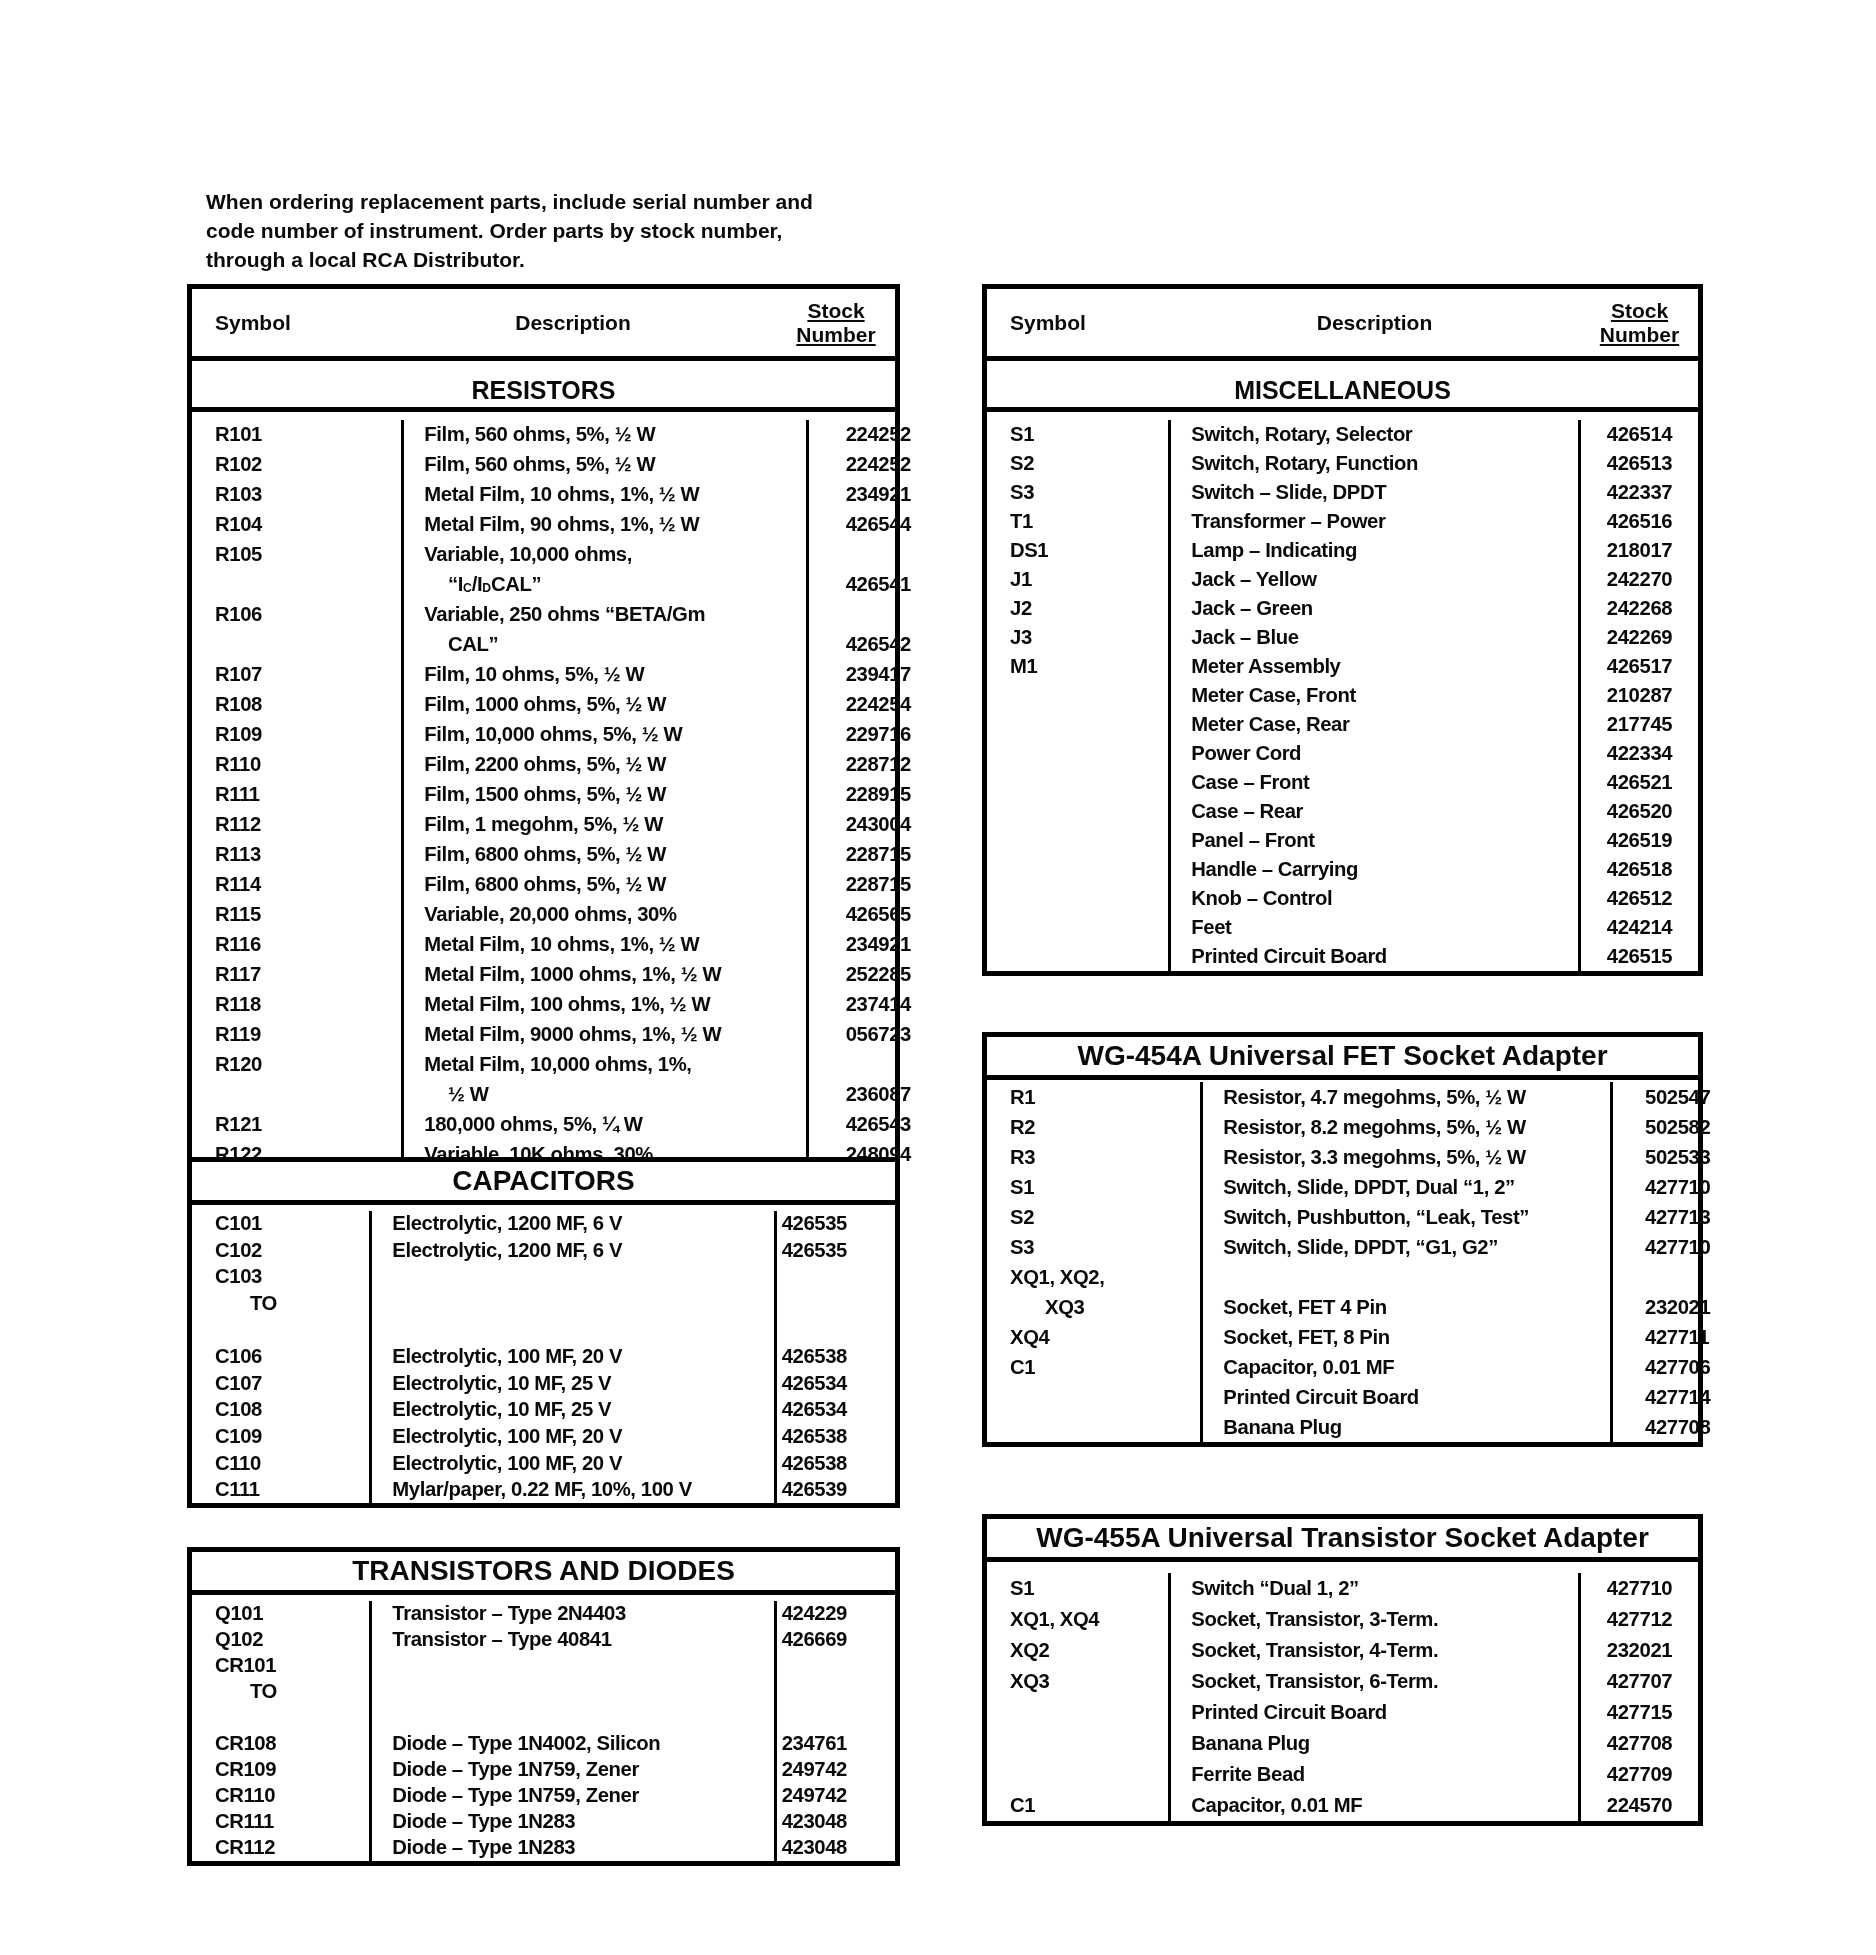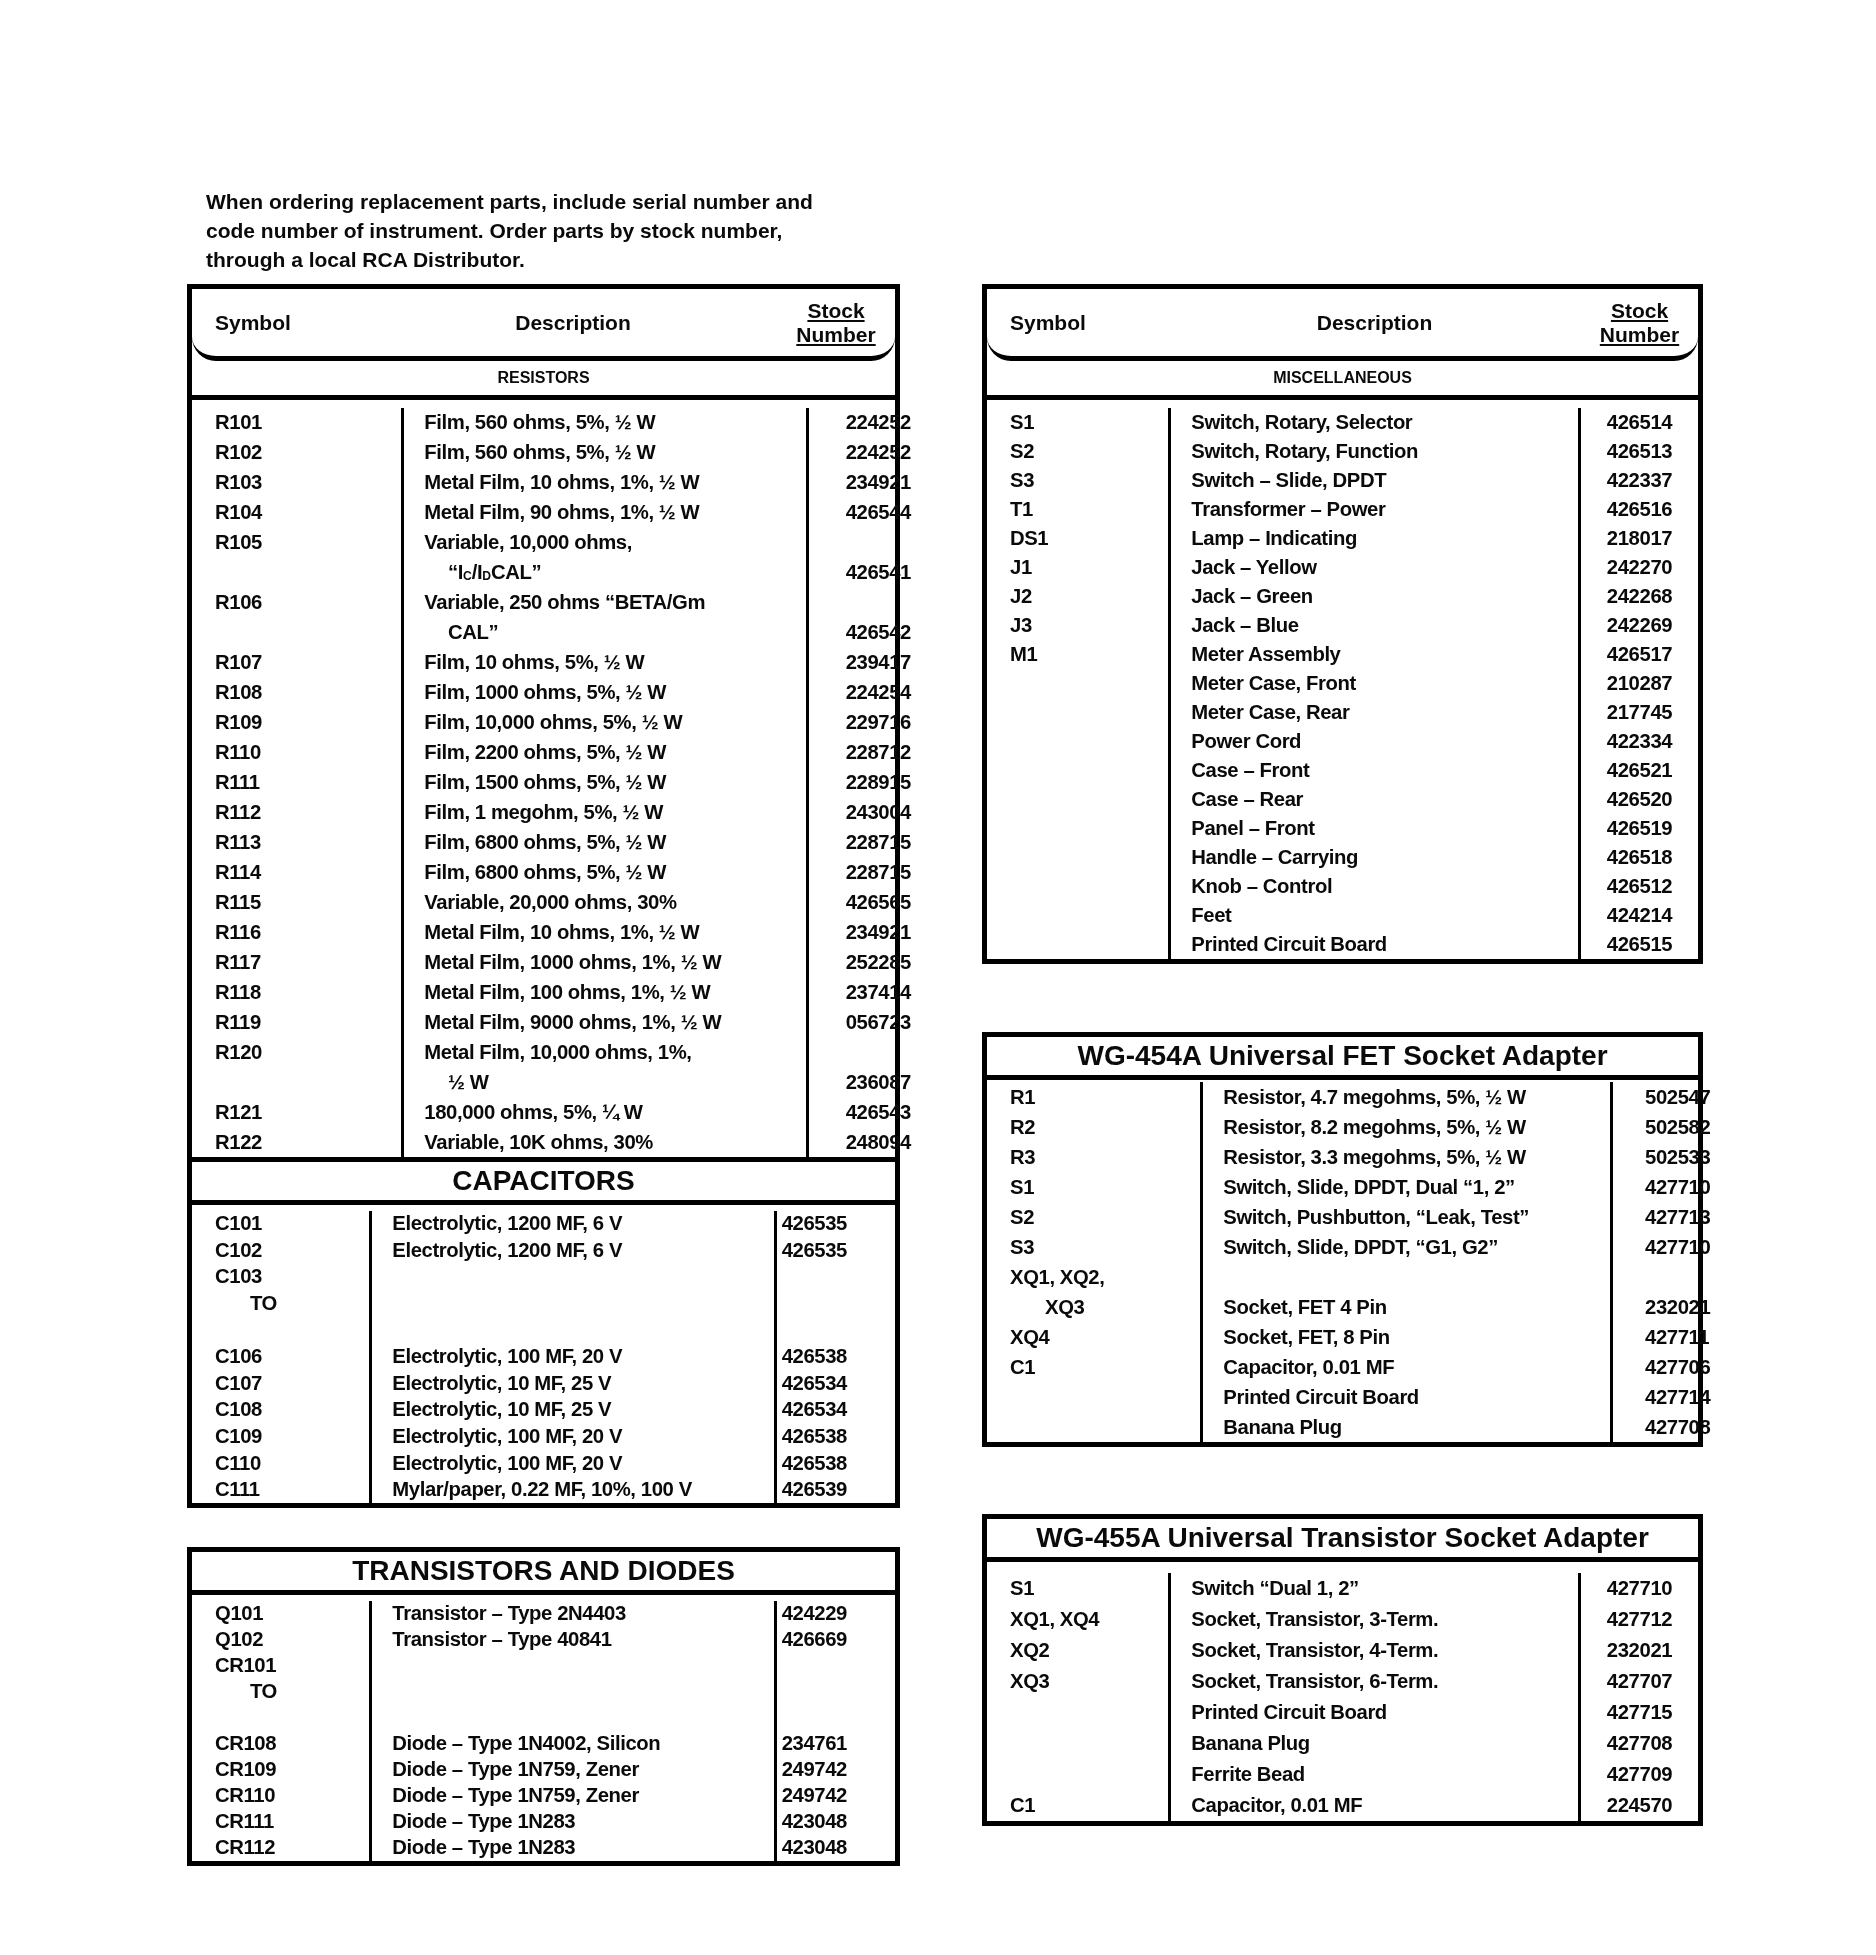--- a/index.html
+++ b/index.html
@@ -13,28 +13,28 @@
 
   .tbl{position:absolute;border:5.1px solid #000;background:#fff;box-sizing:border-box;}
   .t-left{left:187px;width:713px;}
   .t-right{left:982px;width:721px;}
   .t-main{top:284px;}
   .t-caps{top:1157px;}
   .t-trans{top:1547px;}
   .t-454{top:1032px;}
   .t-455{top:1514px;}
 
-  .hdr{display:grid;height:67px;border-bottom:5.1px solid #000;border-radius:24px;}
+  .hdr{display:grid;height:67px;border-bottom:5.1px solid #000;}
   .t-left .hdr,.t-left .row{grid-template-columns:177px 408px auto;}
   .t-right .hdr,.t-right .row{grid-template-columns:181px 413px auto;}
   .hc{display:flex;align-items:center;justify-content:center;font-size:21px;font-weight:700;}
   .hc-sym{justify-content:flex-start;padding-left:23px;}
   .hc-stock{flex-direction:column;line-height:24px;text-decoration:underline;}
   .band{height:34px;border-bottom:5.1px solid #000;display:flex;align-items:center;
-        justify-content:center;font-size:16px;font-weight:700;letter-spacing:0px;}
+        justify-content:center;font-size:25px;font-weight:700;letter-spacing:0px;margin-top:12px;}
   .band2{height:38px;border-bottom:5.1px solid #000;display:flex;align-items:center;
         justify-content:center;font-size:28px;font-weight:700;}
 
   .tbody{display:block;}
   .row{display:grid;}
   .p76 .row{height:30px;gap:32px;}
   .p74 .row{height:29px;}
   .p68 .row{height:26.6px;}
   .p67 .row{height:26px;}
   .p80 .row{height:31px;}

